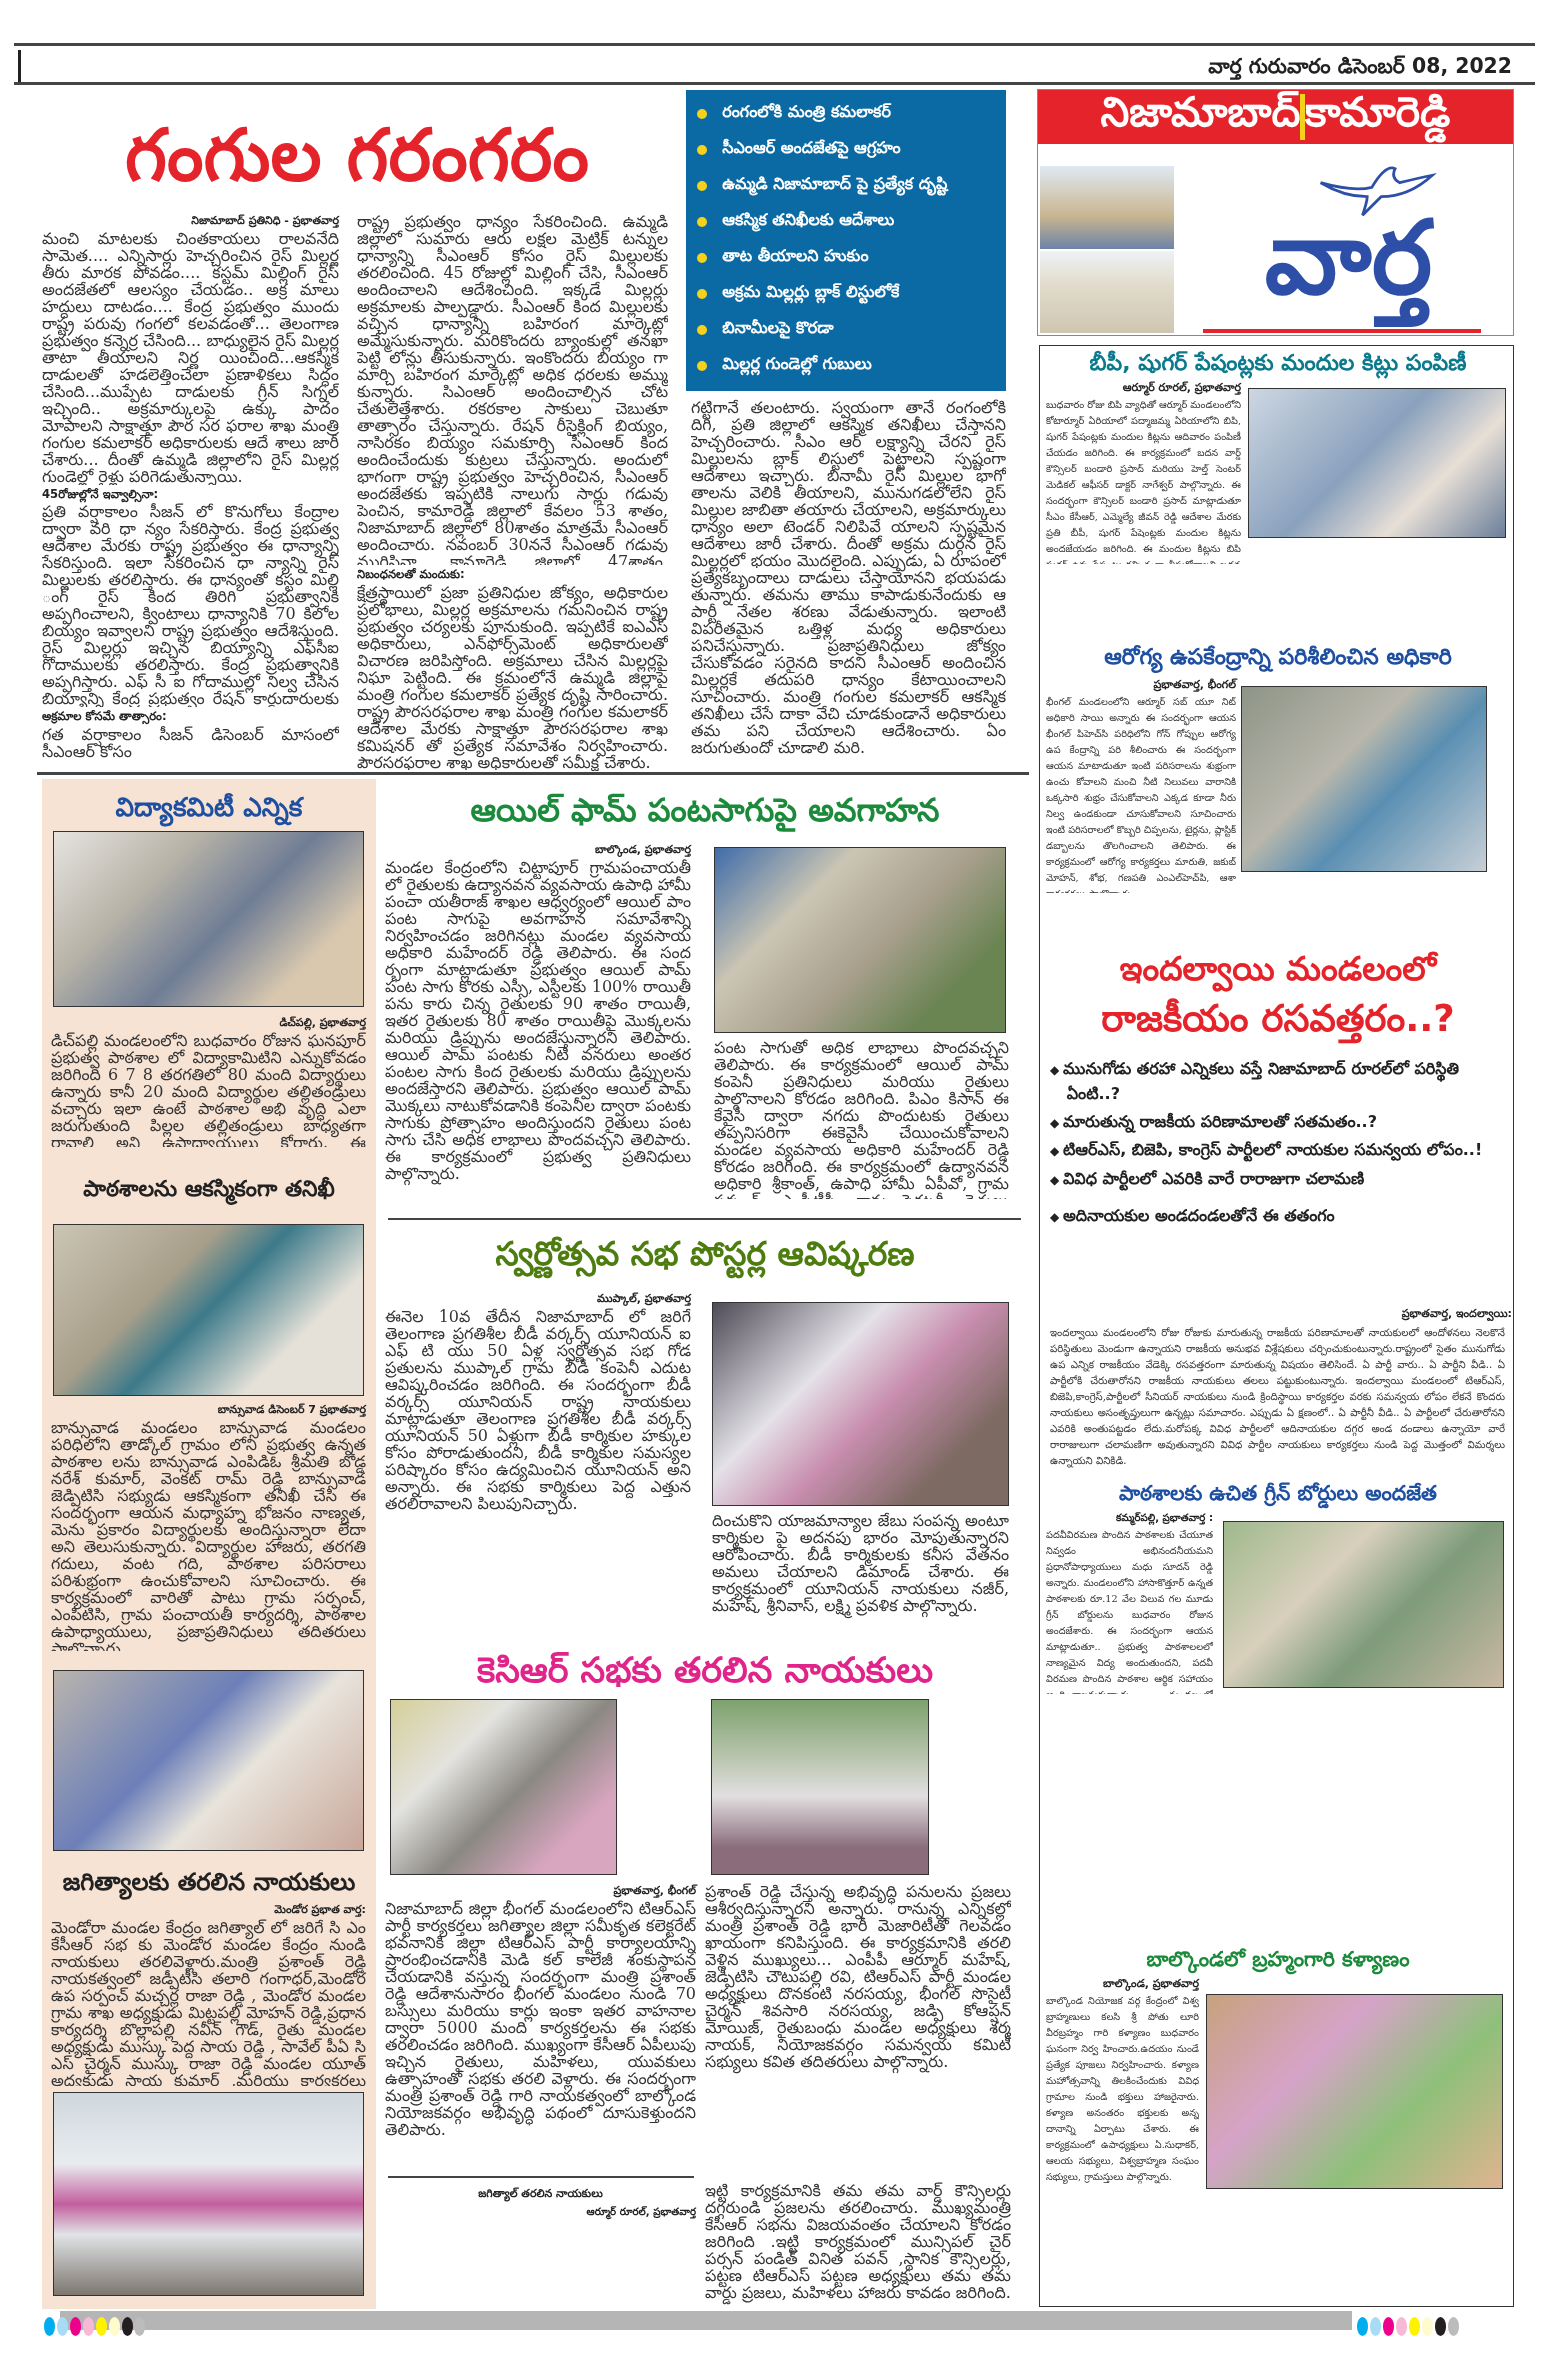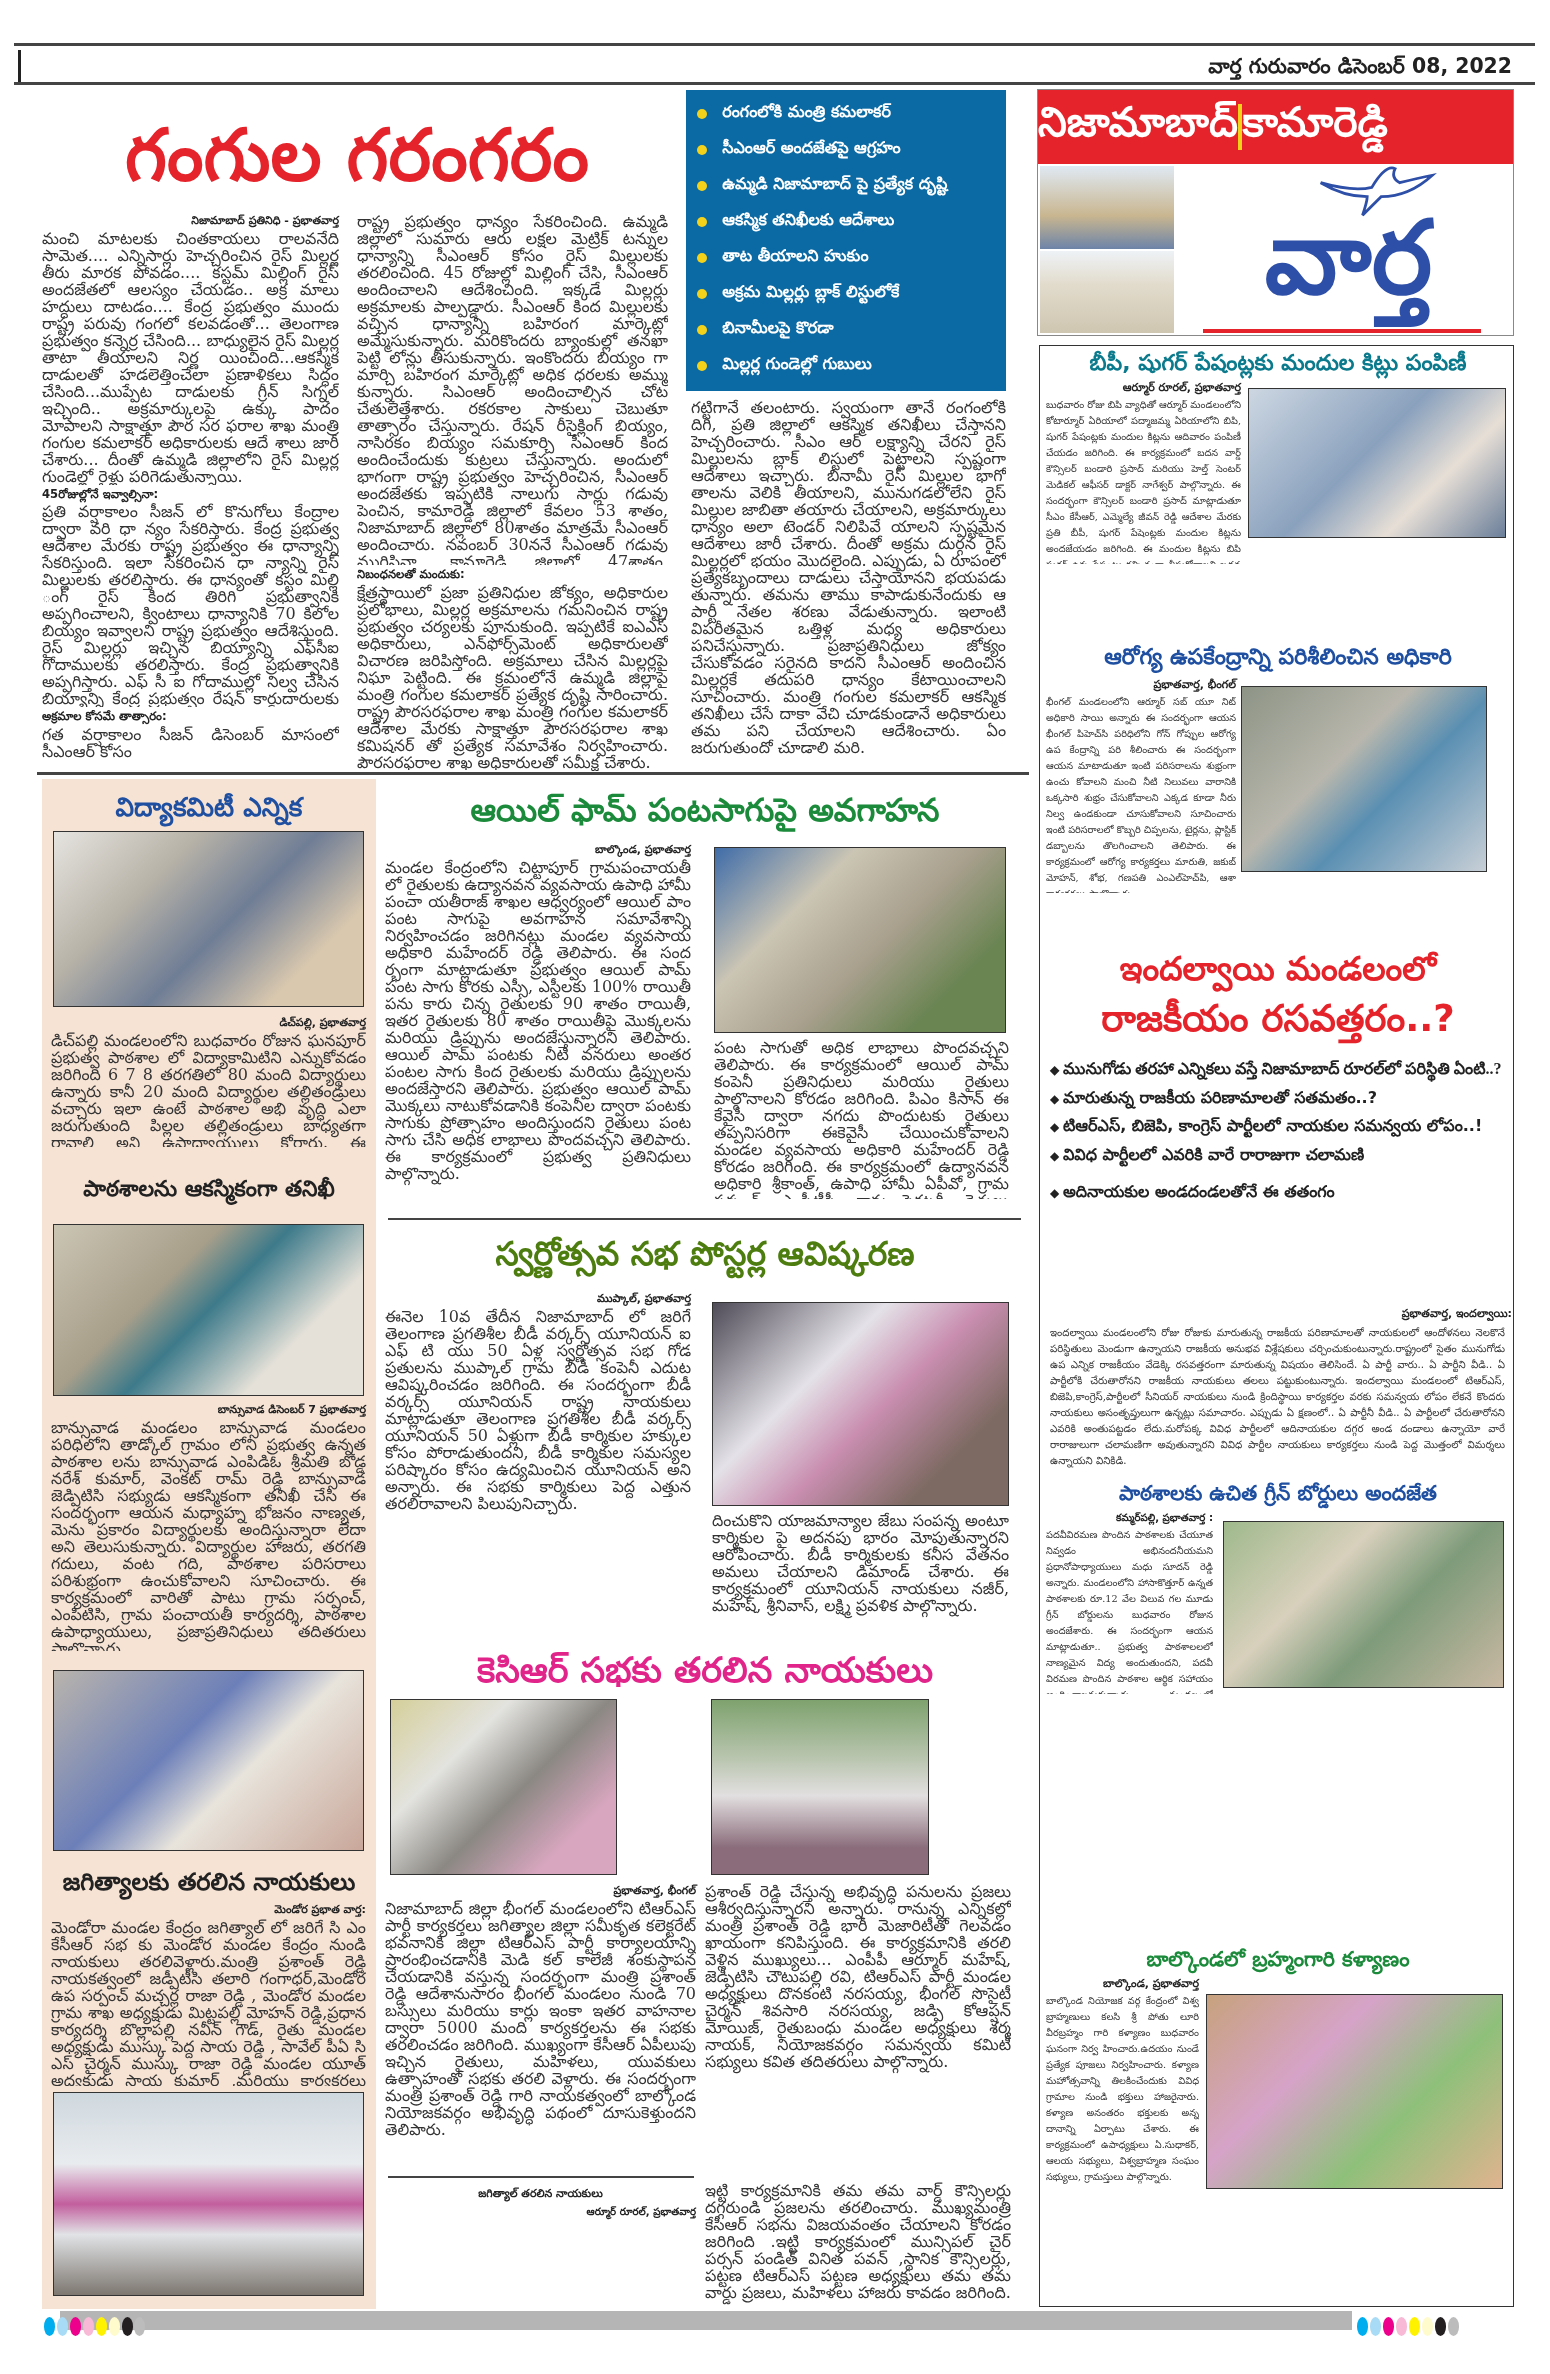--- a/index.html
+++ b/index.html
@@ -71,21 +71,21 @@
   <div class="txt">గత వర్షాకాలం సీజన్ డిసెంబర్ మాసంలో సీఎంఆర్ కోసం</div>
 </div>
 <div class="abs" style="left:357px;top:213px;width:311px;height:566px">
   <div class="txt" style="max-height:352px">రాష్ట్ర ప్రభుత్వం ధాన్యం సేకరించింది. ఉమ్మడి జిల్లాలో సుమారు ఆరు లక్షల మెట్రిక్ టన్నుల ధాన్యాన్ని సీఎంఆర్ కోసం రైస్ మిల్లులకు తరలించింది. 45 రోజుల్లో మిల్లింగ్ చేసి, సీఎంఆర్ అందించాలని ఆదేశించింది. ఇక్కడే మిల్లర్లు అక్రమాలకు పాల్పడ్డారు. సీఎంఆర్ కింద మిల్లులకు వచ్చిన ధాన్యాన్ని బహిరంగ మార్కెట్లో అమ్మేసుకున్నారు. మరికొందరు బ్యాంకుల్లో తనఖా పెట్టి లోన్లు తీసుకున్నారు. ఇంకొందరు బియ్యం గా మార్చి బహిరంగ మార్కెట్లో అధిక ధరలకు అమ్ము కున్నారు. సిఎంఆర్ అందించాల్సిన చోట చేతులెత్తేశారు. రకరకాల సాకులు చెబుతూ తాత్సారం చేస్తున్నారు. రేషన్ రీసైక్లింగ్ బియ్యం, నాసిరకం బియ్యం సమకూర్చి సీఎంఆర్ కింద అందించేందుకు కుట్రలు చేస్తున్నారు. అందులో భాగంగా రాష్ట్ర ప్రభుత్వం హెచ్చరించిన, సీఎంఆర్ అందజేతకు ఇప్పటికి నాలుగు సార్లు గడువు పెంచిన, కామారెడ్డి జిల్లాలో కేవలం 53 శాతం, నిజామాబాద్ జిల్లాలో 80శాతం మాత్రమే సీఎంఆర్ అందించారు. నవంబర్ 30ననే సీఎంఆర్ గడువు ముగిసినా, కామారెడ్డి జిల్లాలో 47శాతం, నిజామాబాద్ జిల్లాలో 20 శాతం సీఎంఆర్‌ను మిల్లర్లు అందించాల్సి ఉంది. అధికారుల నిర్లక్ష్యం, ప్రజా ప్రతినిధుల పెత్తనం కలగలిసి 100శాతం లక్ష్యాన్ని సాధించలేకపోతున్నారు.</div>
   <div class="subhead">నిబంధనలతో మందుకు:</div>
   <div class="txt">క్షేత్రస్థాయిలో ప్రజా ప్రతినిధుల జోక్యం, అధికారుల ప్రలోభాలు, మిల్లర్ల అక్రమాలను గమనించిన రాష్ట్ర ప్రభుత్వం చర్యలకు పూనుకుంది. ఇప్పటికే ఐఎఎస్ అధికారులు, ఎన్‌ఫోర్స్‌మెంట్ అధికారులతో విచారణ జరిపిస్తోంది. అక్రమాలు చేసిన మిల్లర్లపై నిఘా పెట్టింది. ఈ క్రమంలోనే ఉమ్మడి జిల్లాపై మంత్రి గంగుల కమలాకర్ ప్రత్యేక దృష్టి సారించారు. రాష్ట్ర పౌరసరఫరాల శాఖ మంత్రి గంగుల కమలాకర్ ఆదేశాల మేరకు సాక్షాత్తూ పౌరసరఫరాల శాఖ కమిషనర్ తో ప్రత్యేక సమావేశం నిర్వహించారు. పౌరసరఫరాల శాఖ అధికారులతో సమీక్ష చేశారు.</div>
 </div>
 <div class="abs txt" style="left:691px;top:399px;width:315px;height:371px">గట్టిగానే తలంటారు. స్వయంగా తానే రంగంలోకి దిగి, ప్రతి జిల్లాలో ఆకస్మిక తనిఖీలు చేస్తానని హెచ్చరించారు. సీఎం ఆర్ లక్ష్యాన్ని చేరని రైస్ మిల్లులను బ్లాక్ లిస్టులో పెట్టాలని స్పష్టంగా ఆదేశాలు ఇచ్చారు. బినామీ రైస్ మిల్లుల భాగో తాలను వెలికి తీయాలని, మునుగడలోలేని రైస్ మిల్లుల జాబితా తయారు చేయాలని, అక్రమార్కులు ధాన్యం అలా టెండర్ నిలిపివే యాలని స్పష్టమైన ఆదేశాలు జారీ చేశారు. దీంతో అక్రమ దుర్గన రైస్ మిల్లర్లలో భయం మొదలైంది. ఎప్పుడు, ఏ రూపంలో ప్రత్యేకబృందాలు దాడులు చేస్తాయోనని భయపడు తున్నారు. తమను తాము కాపాడుకునేందుకు ఆ పార్టీ నేతల శరణు వేడుతున్నారు. ఇలాంటి విపరీతమైన ఒత్తిళ్ల మధ్య అధికారులు పనిచేస్తున్నారు. ప్రజాప్రతినిధులు జోక్యం చేసుకోవడం సరైనది కాదని సీఎంఆర్ అందించిన మిల్లర్లకే తదుపరి ధాన్యం కేటాయించాలని సూచించారు. మంత్రి గంగుల కమలాకర్ ఆకస్మిక తనిఖీలు చేసే దాకా వేచి చూడకుండానే అధికారులు తమ పని చేయాలని ఆదేశించారు. ఏం జరుగుతుందో చూడాలి మరి.</div>
 
 <div class="abs" style="left:1037px;top:89px;width:477px;height:247px;border:0.9px solid #888;background:#fff">
-  <div style="height:74px;background:#e5232a;display:flex;align-items:center;">
+  <div style="height:54px;background:#e5232a;display:flex;align-items:center;justify-content:center;">
     <span style="color:#fff;font-weight:bold;font-size:41px">నిజామాబాద్</span>
     <span style="width:4.6px;height:46px;background:#f4d21b"></span>
     <span style="color:#fff;font-weight:bold;font-size:41px">కామారెడ్డి</span>
   </div>
   <div style="position:absolute;left:1.9px;top:76px;width:134px;height:83px;background:linear-gradient(#dfe9f3,#c9b690 60%,#6d84a8)"></div>
   <div style="position:absolute;left:1.9px;top:161px;width:134px;height:82px;background:linear-gradient(#eef2f6,#e2dccd 40%,#cfc6b1)"></div>
   <div style="position:absolute;left:278px;top:74px">
     <svg width="121" height="56" viewBox="0 0 130 60">
         <path d="M5 20 Q40 30 60 25 Q75 0 85 5 Q80 15 90 20 Q110 15 125 12 Q100 35 70 35 Q60 45 50 55 Q55 40 55 35 Q30 35 5 20Z" fill="#fff" stroke="#2e4fa8" stroke-width="3"></path>
       </svg>
@@ -107,21 +107,21 @@
 <div class="abs headline" style="left:1044px;top:640px;width:468px;font-size:22px;line-height:33px;color:#1f4fa0">ఆరోగ్య ఉపకేంద్రాన్ని పరిశీలించిన అధికారి</div>
 <div class="abs" style="left:1046px;top:677px;width:190px;height:223px">
   <div class="dateline">ప్రభాతవార్త, భీంగల్</div>
   <div class="txt" style="font-size:9.7px;line-height:16px;height:199px">భీంగల్ మండలంలోని ఆర్మూర్ సబ్ యూ నిట్ అధికారి సాయి అన్నారు ఈ సందర్భంగా ఆయన భీంగల్ పిహెచ్‌సి పరిధిలోని గోన్ గోప్పుల ఆరోగ్య ఉప కేంద్రాన్ని పరి శీలించారు ఈ సందర్భంగా ఆయన మాటాడుతూ ఇంటి పరిసరాలను శుభ్రంగా ఉంచు కోవాలని మంచి నీటి నిలువలు వారానికి ఒక్కసారి శుభ్రం చేసుకోవాలని ఎక్కడ కూడా నీరు నిల్వ ఉండకుండా చూసుకోవాలని సూచించారు ఇంటి పరిసరాలలో కొబ్బరి చిప్పలను, టైర్లను, ప్లాస్టిక్ డబ్బాలను తొలగించాలని తెలిపారు. ఈ కార్యక్రమంలో ఆరోగ్య కార్యకర్తలు మారుతి, జకుబ్ మోహన్, శోభ, గణపతి ఎంఎల్‌హెచ్‌పి, ఆశా కార్యకర్తలు పాల్గొన్నారు.</div>
 </div>
 <div class="photo" style="left:1241px;top:686px;width:246px;height:186px;background:linear-gradient(135deg,#8d9486,#b9b7ad 40%,#5a8fb2 60%,#c8cfd6)"></div>
 
 <div class="abs headline" style="left:1044px;top:944px;width:468px;font-size:33px;line-height:50px;color:#e5232a">ఇందల్వాయి మండలంలో</div>
 <div class="abs headline" style="left:1044px;top:994px;width:468px;font-size:37px;line-height:50px;color:#e5232a">రాజకీయం రసవత్తరం..?</div>
 <div class="abs" id="ind-bullets" style="left:1050px;top:1057px;width:455px">
-    <div style="font-size: 16px; line-height: 24px; font-weight: bold; color: rgb(34, 34, 34); margin-bottom: 3.7px; padding-left: 16.7px; text-indent: -16.7px; font-family: Liberation Serif, serif;"><span style="font-size: 12px; margin-right: 3.7px;">◆</span><span>మునుగోడు తరహా ఎన్నికలు వస్తే నిజామాబాద్ రూరల్‌లో పరిస్థితి ఏంటి..?</span></div>
+    <div style="font-size: 16px; line-height: 24px; font-weight: bold; color: rgb(34, 34, 34); margin-bottom: 3.7px; padding-left: 16.7px; text-indent: -16.7px;"><span style="font-size: 12px; margin-right: 3.7px;">◆</span><span>మునుగోడు తరహా ఎన్నికలు వస్తే నిజామాబాద్ రూరల్‌లో పరిస్థితి ఏంటి..?</span></div>
     <div style="font-size: 16px; line-height: 24px; font-weight: bold; color: rgb(34, 34, 34); margin-bottom: 3.7px; padding-left: 16.7px; text-indent: -16.7px;"><span style="font-size: 12px; margin-right: 3.7px;">◆</span><span>మారుతున్న రాజకీయ పరిణామాలతో సతమతం..?</span></div>
     <div style="font-size: 16px; line-height: 24px; font-weight: bold; color: rgb(34, 34, 34); margin-bottom: 3.7px; padding-left: 16.7px; text-indent: -16.7px;"><span style="font-size: 12px; margin-right: 3.7px;">◆</span><span>టిఆర్ఎస్, బిజెపి, కాంగ్రెస్ పార్టీలలో నాయకుల సమన్వయ లోపం..!</span></div>
     <div style="font-size: 16px; line-height: 24px; font-weight: bold; color: rgb(34, 34, 34); margin-bottom: 12px; padding-left: 16.7px; text-indent: -16.7px;"><span style="font-size: 12px; margin-right: 3.7px;">◆</span><span>వివిధ పార్టీలలో ఎవరికి వారే రారాజుగా చలామణి</span></div>
     <div style="font-size: 16px; line-height: 24px; font-weight: bold; color: rgb(34, 34, 34); margin-bottom: 3.7px; padding-left: 16.7px; text-indent: -16.7px;"><span style="font-size: 12px; margin-right: 3.7px;">◆</span><span>అదినాయకుల అండదండలతోనే ఈ తతంగం</span></div>
   </div>
 <div class="abs dateline" style="left:1044px;top:1306px;width:468px">ప్రభాతవార్త, ఇందల్వాయి:</div>
 <div class="abs txt" style="left:1050px;top:1325px;width:455px;height:148px;font-size:10.2px;line-height:16px">ఇందల్వాయి మండలంలోని రోజు రోజుకు మారుతున్న రాజకీయ పరిణామాలతో నాయకులలో ఆందోళనలు నెలకొనే పరిస్థితులు మెండుగా ఉన్నాయని రాజకీయ అనుభవ విశ్లేషకులు చర్చించుకుంటున్నారు.రాష్ట్రంలో సైతం మునుగోడు ఉప ఎన్నిక రాజకీయం వేడెక్కి రసవత్తరంగా మారుతున్న విషయం తెలిసిందే. ఏ పార్టీ వారు.. ఏ పార్టీని వీడి.. ఏ పార్టీలోకి చేరుతారోనని రాజకీయ నాయకులు తలలు పట్టుకుంటున్నారు. ఇందల్వాయి మండలంలో టిఆర్ఎస్, బిజెపి,కాంగ్రెస్,పార్టీలలో సీనియర్ నాయకులు నుండి క్రిందిస్థాయి కార్యకర్తల వరకు సమన్వయ లోపం లేకనే కొందరు నాయకులు అసంతృప్తులుగా ఉన్నట్లు సమాచారం. ఎప్పుడు ఏ క్షణంలో.. ఏ పార్టీనీ వీడి.. ఏ పార్టీలలో చేరుతారోనని ఎవరికి అంతుపట్టడం లేదు.మరోపక్క వివిధ పార్టీలలో ఆదినాయకుల దగ్గర అండ దండాలు ఉన్నాయో వారే రారాజులుగా చలామణిగా అవుతున్నారని వివిధ పార్టీల నాయకులు కార్యకర్తలు నుండి పెద్ద మొత్తంలో విమర్శలు ఉన్నాయని వినికిడి.</div>
 
 <div class="abs headline" style="left:1044px;top:1477px;width:468px;font-size:20.4px;line-height:32px;color:#1f4fa0">పాఠశాలకు ఉచిత గ్రీన్ బోర్డులు అందజేత</div>
 <div class="abs" style="left:1046px;top:1510px;width:167px;height:186px">

